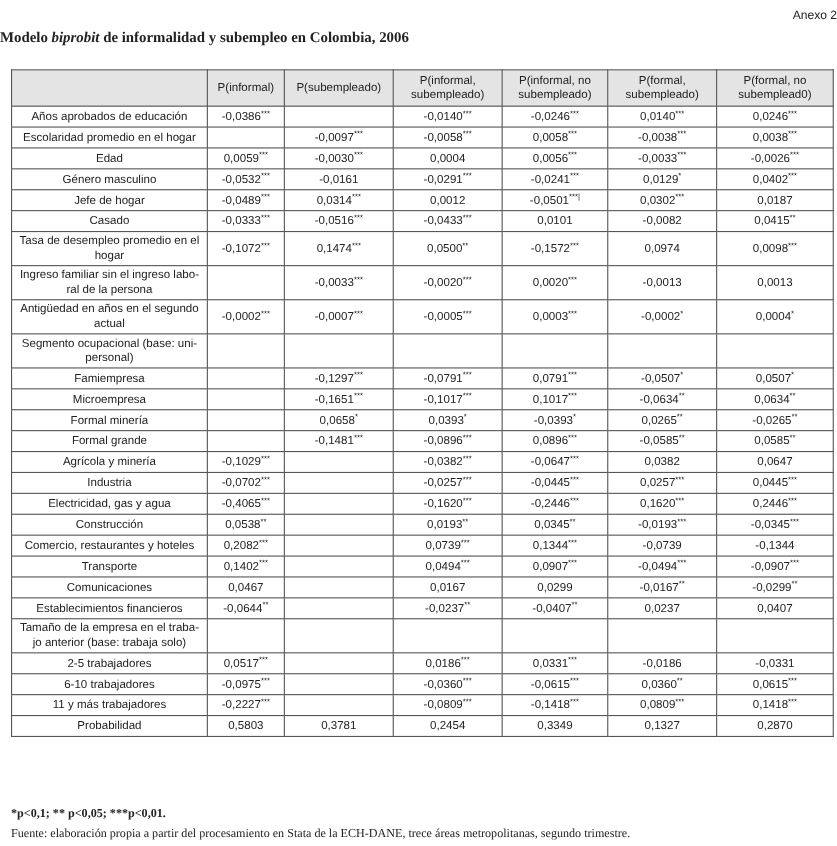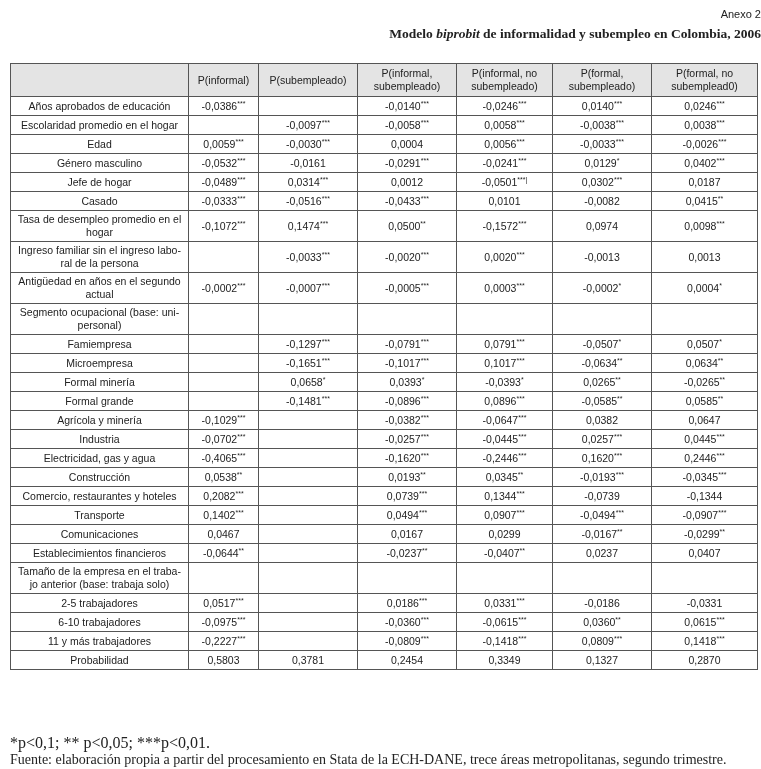--- a/index.html
+++ b/index.html
@@ -1,29 +1,29 @@
 <!DOCTYPE html>
 <html><head>
 <meta charset="utf-8">
 <style>
   html, body { margin: 0; padding: 0; background: #ffffff; }
   body { width: 761px; height: 769px; position: relative; overflow: hidden; font-family: "Liberation Sans", sans-serif; color: #222; }
   .annex { position: absolute; top: 8px; left: 0; width: 761px; text-align: right; font-size: 11px; font-family: "Liberation Sans", sans-serif; }
-  .title { position: absolute; top: 26px; left: 0; width: 761px; text-align: right; font-family: "Liberation Serif", serif; font-weight: bold; font-size: 13.5px; line-height: 16px; }
+  .title { position: absolute; top: 26px; left: 0; width: 761px; text-align: left; font-family: "Liberation Serif", serif; font-weight: bold; font-size: 13.5px; line-height: 16px; }
   .title i { font-weight: bold; }
   table { position: absolute; top: 63px; left: 10px; width: 747px; border-collapse: collapse; table-layout: fixed; border: 1.5px solid #333; }
   col.c0 { width: 178px; } col.c1 { width: 70px; } col.c2 { width: 99px; } col.c3 { width: 99px; } col.c4 { width: 96px; } col.c5 { width: 99px; } col.c6 { width: 106px; }
   th, td { border: 1px solid #555; font-size: 10.5px; padding: 0 4px; line-height: 13px; }
   th { background: #e4e4e4; font-weight: normal; text-align: center; height: 32px; color: #222; }
   td { height: 18px; text-align: center; }
   td.lbl { text-align: center; }
   tr.tall td { height: 30px; }
   sup { font-size: 7px; vertical-align: 4px; line-height: 0; }
-  .foot1 { position: absolute; top: 734px; left: 10px; font-family: "Liberation Serif", serif; font-size: 16px; }
-  .foot2 { position: absolute; top: 752px; left: 10px; font-family: "Liberation Serif", serif; font-size: 14px; }
+  .foot1 { position: absolute; top: 734px; left: 10px; font-family: "Liberation Serif", serif; font-size: 11px; font-weight: bold; }
+  .foot2 { position: absolute; top: 752px; left: 10px; font-family: "Liberation Serif", serif; font-size: 11px; }
 </style>
 </head>
 <body>
 
 <div class="annex">Anexo 2</div>
 <div class="title">
   <div><span>Modelo </span><i>biprobit</i><span> de informalidad y subempleo en Colombia, 2006</span></div>
 </div>
 
 <table>

